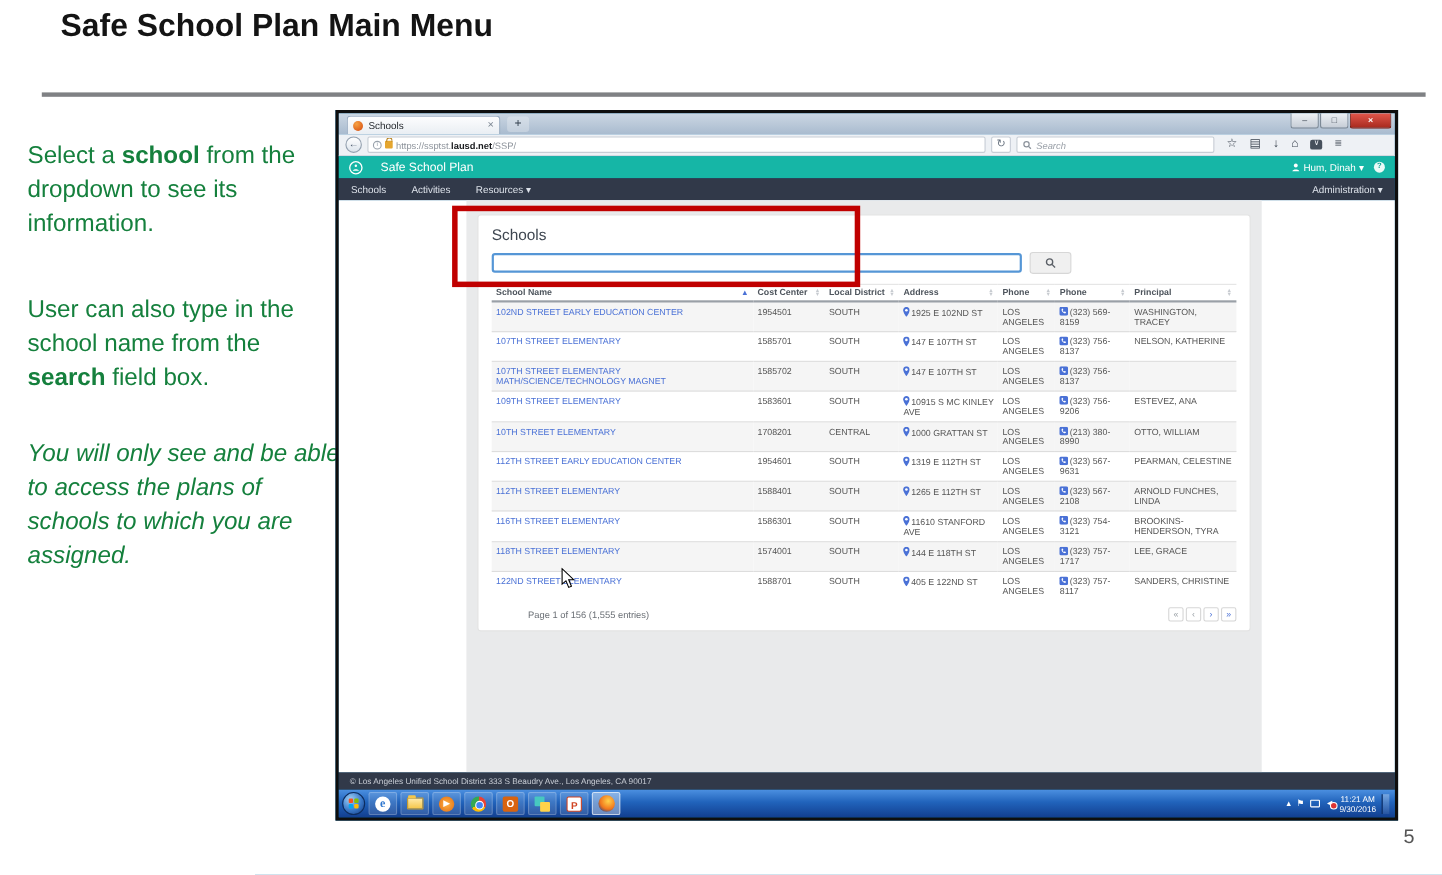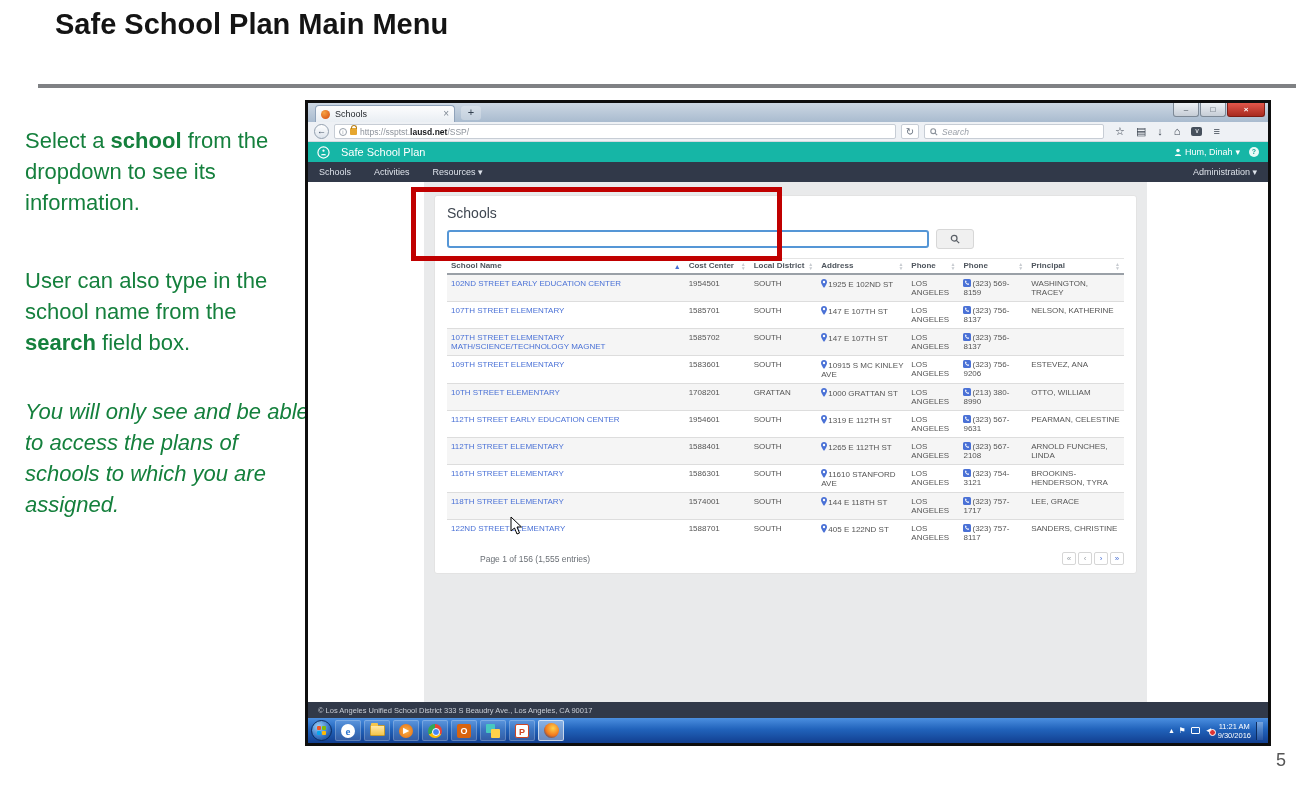--- a/index.html
+++ b/index.html
@@ -39,21 +39,21 @@
   .url-text { font-size:8.5px; color:#8d939b; white-space:nowrap; }
   .url-text .domain { color:#17191c; font-weight:bold; }
   .reload-box { width:18px; height:15px; border:1px solid #c7cdd5; border-radius:2px; background:#fff; color:#68727f; font-size:10px; line-height:13px; text-align:center; flex:none; }
   .search-field { width:180px; height:15px; background:#fff; border:1px solid #c7cdd5; border-radius:2px; display:flex; align-items:center; padding:0 5px; gap:4px; flex:none; }
   .search-ph { font-size:8.5px; font-style:italic; color:#9aa0a8; }
   .fx-icons { display:flex; align-items:center; gap:11px; margin-left:6px; color:#3b4450; flex:none; }
   .fx-icons span { font-size:11px; line-height:1; }
   .pocket-icon { width:11px; height:9px; background:#46505c; border-radius:2px; color:#eef1f5 !important; font-size:7px !important; line-height:8px !important; text-align:center; }
 
   
-  .appheader { height:20px; background:#16b6a6; display:flex; align-items:center; padding:0 9px; gap:11px; color:#fff; flex:none; }
+  .appheader { height:20px; background:#16b6a6; display:flex; align-items:center; padding:0 9px; gap:16px; color:#fff; flex:none; }
   .lausd-logo { width:13px; height:13px; flex:none; }
   .app-title { font-size:11px; }
   .header-right { margin-left:auto; display:flex; align-items:center; gap:9px; font-size:9px; }
   .user-chip { display:flex; align-items:center; gap:3px; }
   .help-badge { width:10px; height:10px; border-radius:50%; background:#eafaf7; color:#14a395; font-size:7px; font-weight:bold; line-height:10px; text-align:center; }
 
   
   .appnav { height:20px; background:#313949; display:flex; align-items:center; padding:0 11px; gap:23px; font-size:9px; color:#dde2ea; flex:none; }
   .appnav .right { margin-left:auto; }
 
@@ -340,21 +340,21 @@
                 <td>LOS ANGELES</td>
                 <td><svg class="cell-ico" width="8" height="8" viewBox="0 0 10 10">
                     <rect width="10" height="10" rx="2" fill="#4a71d6"></rect>
                     <path d="M3 2.1c.5-.4 1 .1 1.3.6.3.5.3.9-.1 1.2l-.4.3c.3.7.9 1.4 1.5 1.7l.4-.4c.3-.3.8-.2 1.2.1.5.4.9.9.5 1.3-.4.4-1 .6-1.6.4C4.2 6.8 3 5.4 2.6 3.9c-.2-.7 0-1.4.4-1.8z" fill="#fff"></path>
                   </svg><span>(323) 756-9206</span></td>
                 <td>ESTEVEZ, ANA</td>
               </tr>
               <tr>
                 <td><a class="school-link">10TH STREET ELEMENTARY</a></td>
                 <td>1708201</td>
-                <td>GRATTAN</td>
+                <td>CENTRAL</td>
                 <td><svg class="cell-ico" width="6" height="9" viewBox="0 0 10 15">
                     <path d="M5 0C2.2 0 0 2.2 0 5c0 3.7 5 10 5 10s5-6.3 5-10C10 2.2 7.8 0 5 0z" fill="#4a71d6"></path>
                     <circle cx="5" cy="5" r="2" fill="#fff"></circle>
                   </svg><span>1000 GRATTAN ST</span></td>
                 <td>LOS ANGELES</td>
                 <td><svg class="cell-ico" width="8" height="8" viewBox="0 0 10 10">
                     <rect width="10" height="10" rx="2" fill="#4a71d6"></rect>
                     <path d="M3 2.1c.5-.4 1 .1 1.3.6.3.5.3.9-.1 1.2l-.4.3c.3.7.9 1.4 1.5 1.7l.4-.4c.3-.3.8-.2 1.2.1.5.4.9.9.5 1.3-.4.4-1 .6-1.6.4C4.2 6.8 3 5.4 2.6 3.9c-.2-.7 0-1.4.4-1.8z" fill="#fff"></path>
                   </svg><span>(213) 380-8990</span></td>
                 <td>OTTO, WILLIAM</td>

